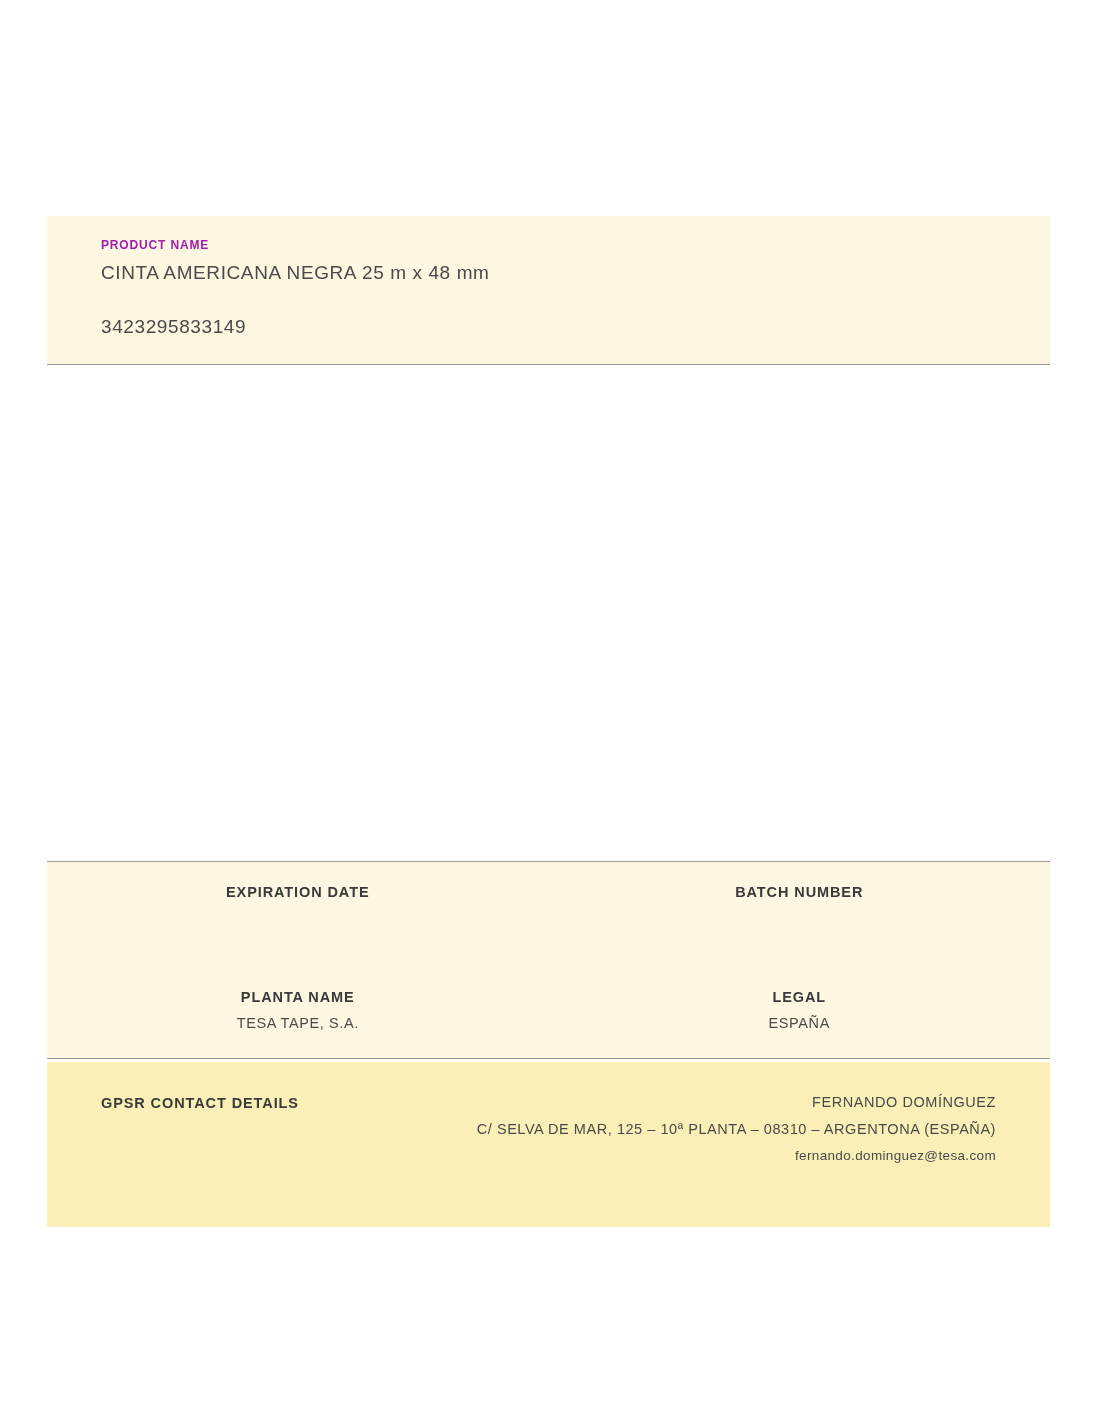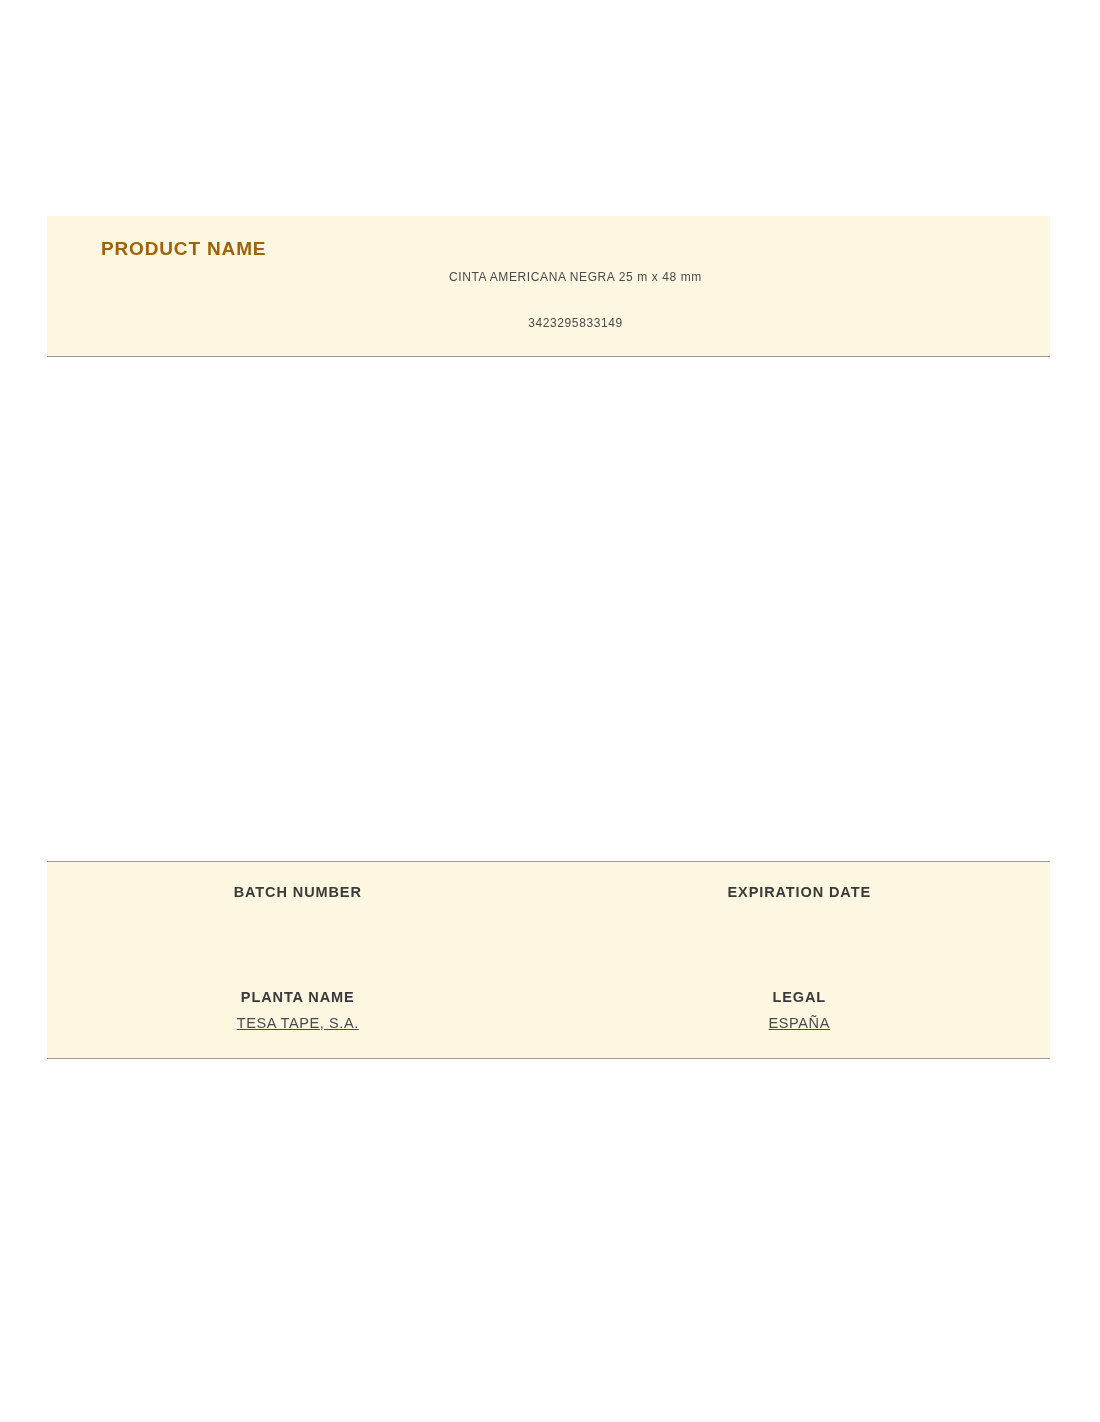--- a/index.html
+++ b/index.html
@@ -31,32 +31,31 @@
     width: 1003px;
     background: #fdf6e0;
     border-bottom: 1px solid #9a9a9a;
     box-sizing: border-box;
     padding: 22px 0 26px 0;
   }
   .product-inner {
     padding-left: 54px;
   }
   .field-label {
-    font-size: 19px;
+    font-size: 12px;
     font-weight: bold;
     letter-spacing: 0.85px;
-    color: #a16207;
+    color: #a21caf;
     margin: 0 0 10px 0;
   }
   .field-value {
-    font-size: 12px;
+    font-size: 19px;
     letter-spacing: 0.6px;
     color: #4a4a4a;
     margin: 0;
-    text-align: center;
   }
   .gap-block {
     height: 32px;
   }
 
   
 
   
   .batch-block {
     position: absolute;
@@ -85,21 +84,20 @@
     letter-spacing: 0.9px;
     color: #3a3a3a;
     margin: 0 0 10px 0;
   }
   .col-value {
     font-size: 14.5px;
     letter-spacing: 0.6px;
     color: #4a4a4a;
     margin: 0;
     min-height: 17px;
-    text-decoration: underline;
   }
   .row-spacer { height: 62px; }
 
   
   .gpsr-block {
     position: absolute;
     left: 47px;
     top: 1062px;
     width: 1003px;
     height: 165px;
@@ -145,38 +143,48 @@
     <div class="product-inner">
       <p class="field-label">PRODUCT NAME</p>
       <p class="field-value">CINTA AMERICANA NEGRA 25 m x 48 mm</p>
       <div class="gap-block"></div>
       <p class="field-value">3423295833149</p>
     </div>
   </section>
 
   <section class="batch-block">
     <div class="two-col">
+      <div class="col">
+        <p class="col-label">EXPIRATION DATE</p>
+        <p class="col-value"></p>
+      </div>
       <div class="col left">
         <p class="col-label">BATCH NUMBER</p>
-        <p class="col-value"></p>
-      </div>
-      <div class="col">
-        <p class="col-label">EXPIRATION DATE</p>
         <p class="col-value"></p>
       </div>
     </div>
 
     <div class="row-spacer"></div>
 
     <div class="two-col">
       <div class="col left">
         <p class="col-label">PLANTA NAME</p>
         <p class="col-value">TESA TAPE, S.A.</p>
       </div>
       <div class="col">
         <p class="col-label">LEGAL</p>
         <p class="col-value">ESPAÑA</p>
       </div>
     </div>
   </section>
 
+  <section class="gpsr-block">
+    <div class="gpsr-row">
+      <div class="gpsr-label">GPSR CONTACT DETAILS</div>
+      <div class="gpsr-lines">
+        <p>FERNANDO DOMÍNGUEZ</p>
+        <p>C/ SELVA DE MAR, 125 – 10ª PLANTA – 08310 – ARGENTONA (ESPAÑA)</p>
+        <p class="email">fernando.dominguez@tesa.com</p>
+      </div>
+    </div>
+  </section>
 
 </div>
 
 </body></html>

